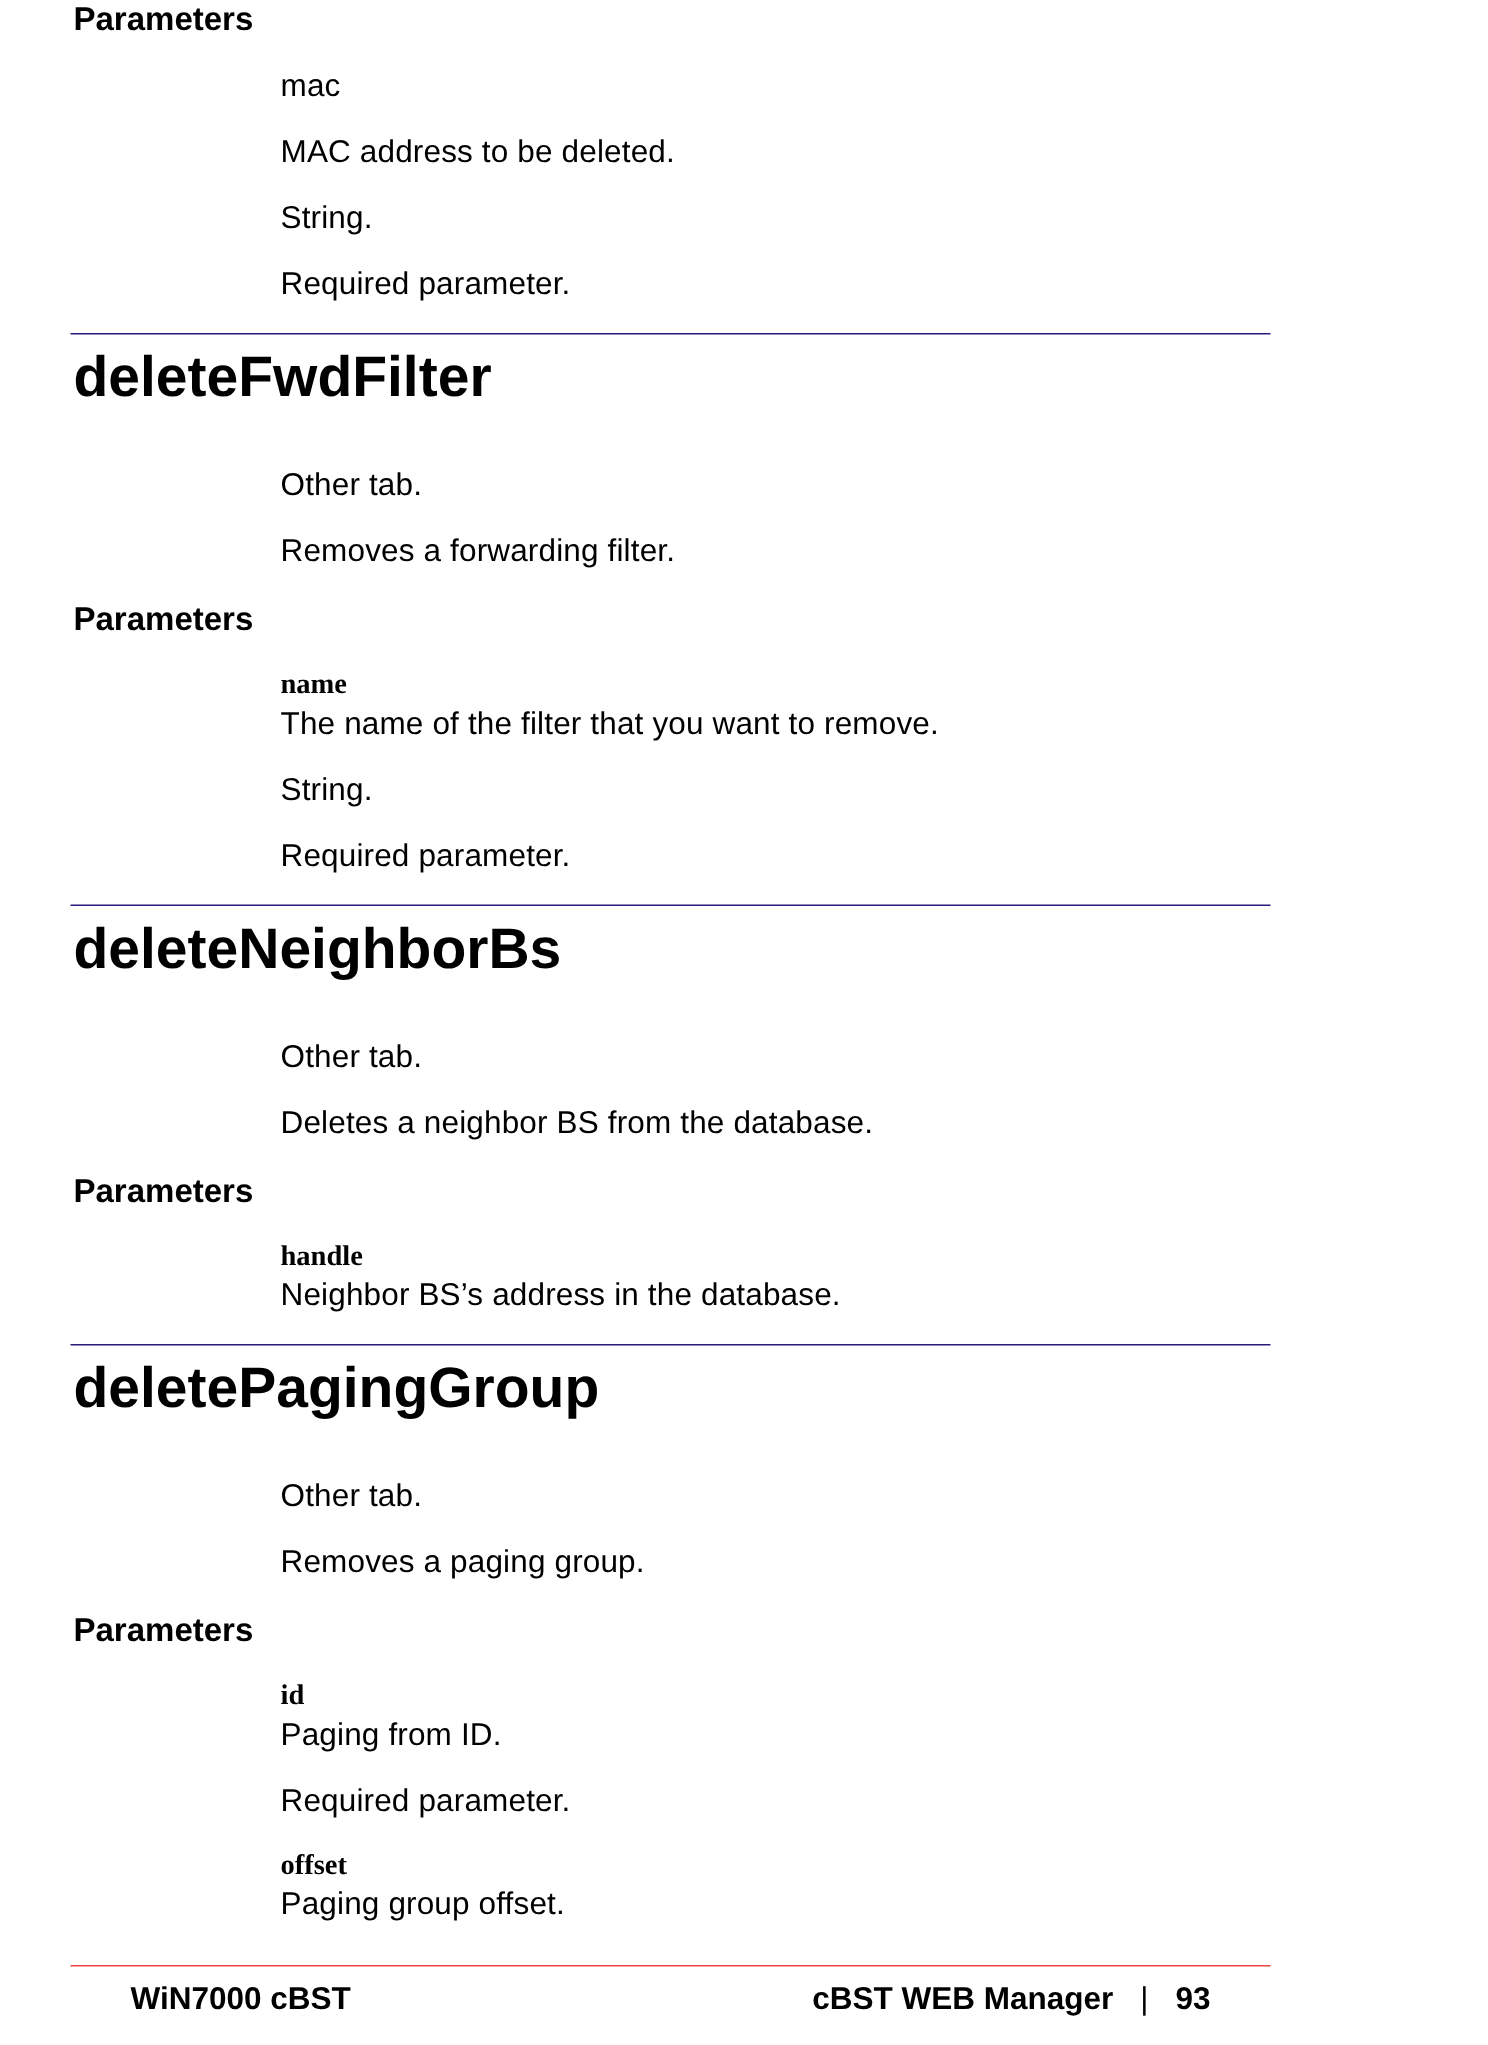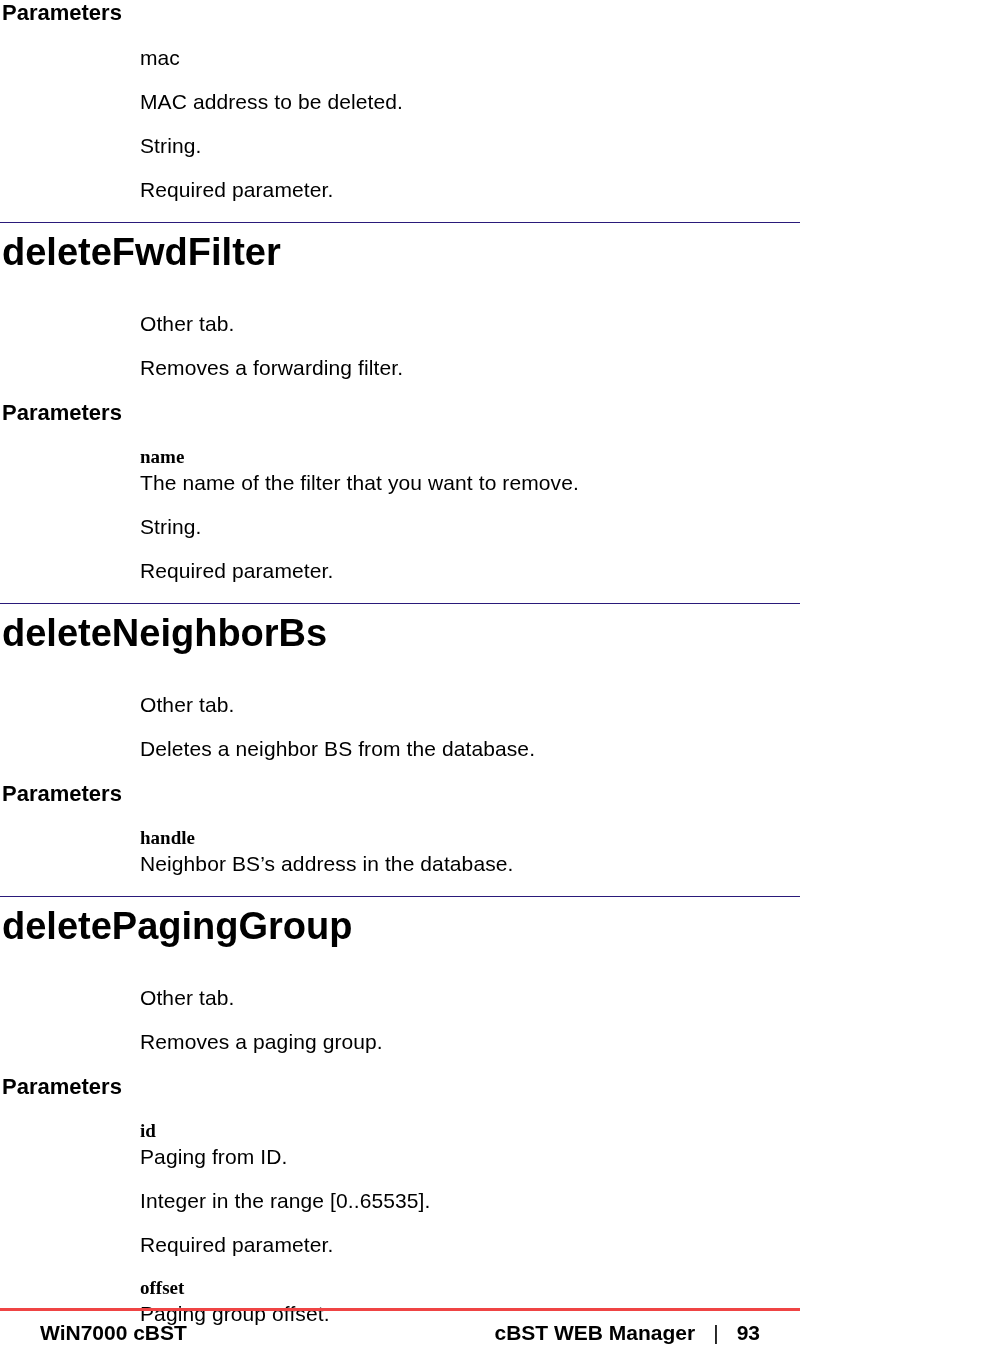--- a/index.html
+++ b/index.html
@@ -8,20 +8,21 @@
     font-family: Georgia, "Times New Roman", serif;
     color: #000;
     position: relative;
     padding: 0;
   }
   .page {
     width: 800px;
     height: 1363px;
     position: relative;
     padding: 0 40px 0 40px;
+    margin-left: 47px;
   }
   .content {
     position: absolute;
     left: 0;
     right: 0;
     top: 0;
     bottom: 70px;
   }
   .h-parameters {
     font-family: Arial, Helvetica, sans-serif;
@@ -56,21 +57,21 @@
   hr.rule {
     border: none;
     border-top: 1px solid #2a1a7a;
     margin: 6px 0 0 0;
   }
   .footer {
     position: absolute;
     left: 0;
     right: 0;
     bottom: 18px;
-    border-top: 3px solid #ef4444;
+    border-top: 1px solid #ef4444;
     padding: 10px 40px 0 40px;
     display: flex;
     justify-content: space-between;
     align-items: baseline;
     font-family: Arial, Helvetica, sans-serif;
     font-weight: bold;
     font-size: 21px;
   }
   .footer-right {
     display: flex;
@@ -124,21 +125,20 @@
 
     <hr class="rule">
 
     <div class="sec-block">
       <div class="h-section">deletePagingGroup</div>
       <div class="body-text">Other tab.</div>
       <div class="body-text">Removes a paging group.</div>
       <div class="h-parameters">Parameters</div>
       <div class="param-name">id</div>
       <div class="body-text">Paging from ID.</div>
-      <div class="body-text">Integer in the range [0..65535].</div>
       <div class="body-text">Required parameter.</div>
       <div class="param-name">offset</div>
       <div class="body-text" style="margin-bottom:0;">Paging group offset.</div>
     </div>
 
   </div>
 
   <div class="footer">
     <div>WiN7000 cBST</div>
     <div class="footer-right">

